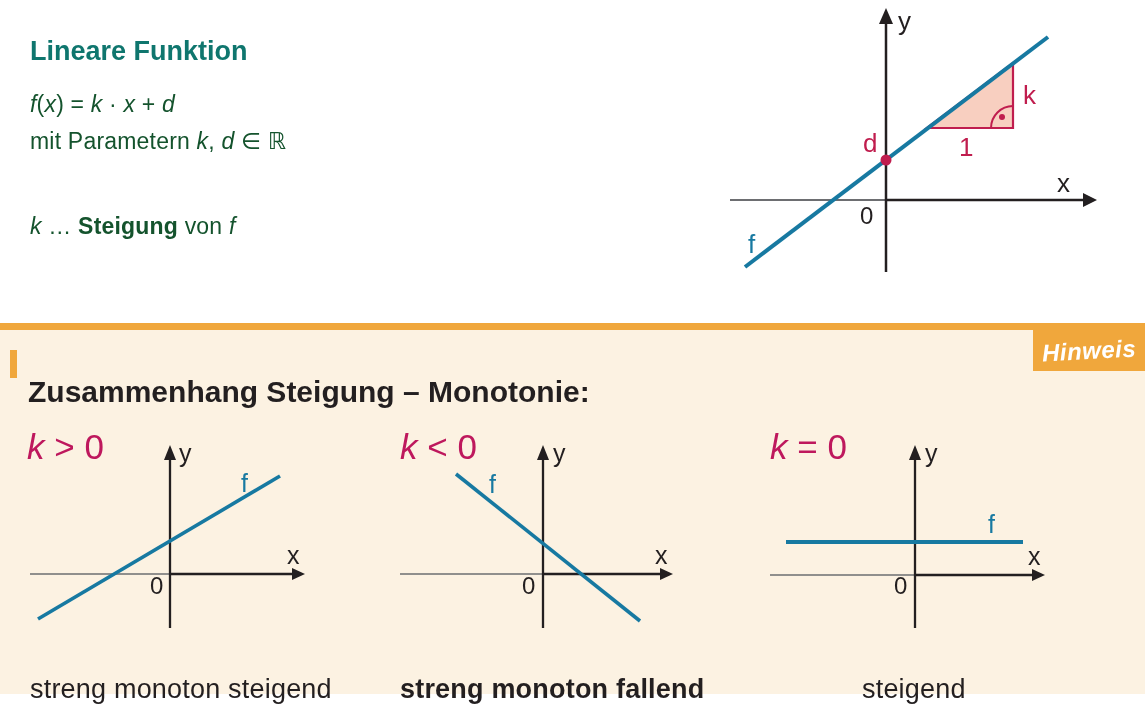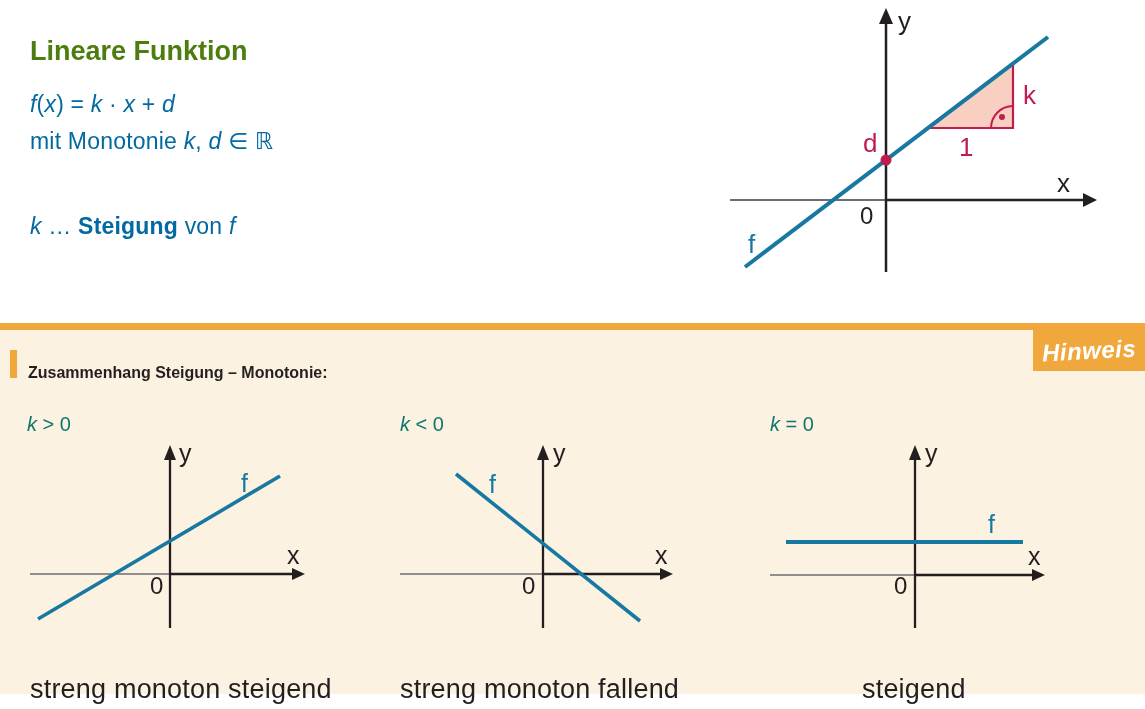--- a/index.html
+++ b/index.html
@@ -13,23 +13,23 @@
     color: #231f20;
   }
   .abs { position: absolute; line-height: 1; white-space: nowrap; }
   .it { font-style: italic; }
   .bd { font-weight: 700; }
 
   
   .title {
     left: 30px; top: 20px;
     font-size: 27px; font-weight: 700;
-    color: #4d7c0f;
+    color: #0f766e;
   }
-  .body-line { font-size: 23px; color: #0369a1; letter-spacing: 0.2px; }
+  .body-line { font-size: 23px; color: #14532d; letter-spacing: 0.2px; }
   .formula-line   { left: 30px; top: 70px;  }
   .params-line    { left: 30px; top: 107px; }
   .k-line         { left: 30px; top: 179px; margin-top: 36px; }
   .d-line         { left: 30px; top: 215px; }
 
   
   .graph { position: absolute; }
   .main-graph { left: 715px; top: 0; }
   .g1 { left: 20px;  top: 438px; }
   .g2 { left: 390px; top: 438px; }
@@ -62,46 +62,46 @@
     font-weight: 600;
     transform: rotate(-3deg);
     letter-spacing: 0.5px;
   }
   .hint-heading-bar {
     left: 10px; top: 350px; width: 7px; height: 28px;
     background: #f0a73c;
   }
   .hint-heading {
     left: 28px; top: 352px;
-    font-size: 16px; font-weight: 700; color: #231f20;
+    font-size: 30px; font-weight: 700; color: #231f20;
   }
   .case-label {
     top: 394px;
-    font-size: 20px;
-    color: #0f766e;
+    font-size: 35px;
+    color: #be185d;
   }
   .case-label-1 { left: 27px; }
   .case-label-2 { left: 400px; }
   .case-label-3 { left: 770px; }
   .caption {
     top: 649px;
     font-size: 27px; color: #231f20; letter-spacing: 0.2px;
   }
   .caption-1 { left: 30px; }
-  .caption-2 { left: 400px; }
+  .caption-2 { left: 400px; font-weight: bold; }
   .caption-3 { left: 862px; }
 </style>
 </head>
 <body>
 
 <div class="page">
 
   <h1 class="abs title">Lineare Funktion</h1>
   <p class="abs body-line formula-line"><span class="it">f</span><span>(</span><span class="it">x</span><span>) = </span><span class="it">k</span><span> · </span><span class="it">x</span><span> + </span><span class="it">d</span></p>
-  <p class="abs body-line params-line"><span>mit Monotonie </span><span class="it">k</span><span>, </span><span class="it">d</span><span> ∈ ℝ</span></p>
+  <p class="abs body-line params-line"><span>mit Parametern </span><span class="it">k</span><span>, </span><span class="it">d</span><span> ∈ ℝ</span></p>
   <p class="abs body-line k-line"><span class="it">k</span><span> … </span><span class="bd">Steigung</span><span> von </span><span class="it">f</span></p>
 
   <svg class="graph main-graph" width="430" height="290" viewBox="0 0 430 290">
 
     <path d="M212,128 L298,128 L298,63 Z" fill="#f8cfc0" stroke="#c01d4e" stroke-width="2.2"></path>
 
     <line x1="15" y1="200" x2="171" y2="200" stroke="#6d6e71" stroke-width="1.8"></line>
     <line x1="171" y1="200" x2="369" y2="200" stroke="#231f20" stroke-width="2.5"></line>
     <polygon points="368,193 382,200 368,207" fill="#231f20"></polygon>
     <line x1="171" y1="272" x2="171" y2="22" stroke="#231f20" stroke-width="2.5"></line>

